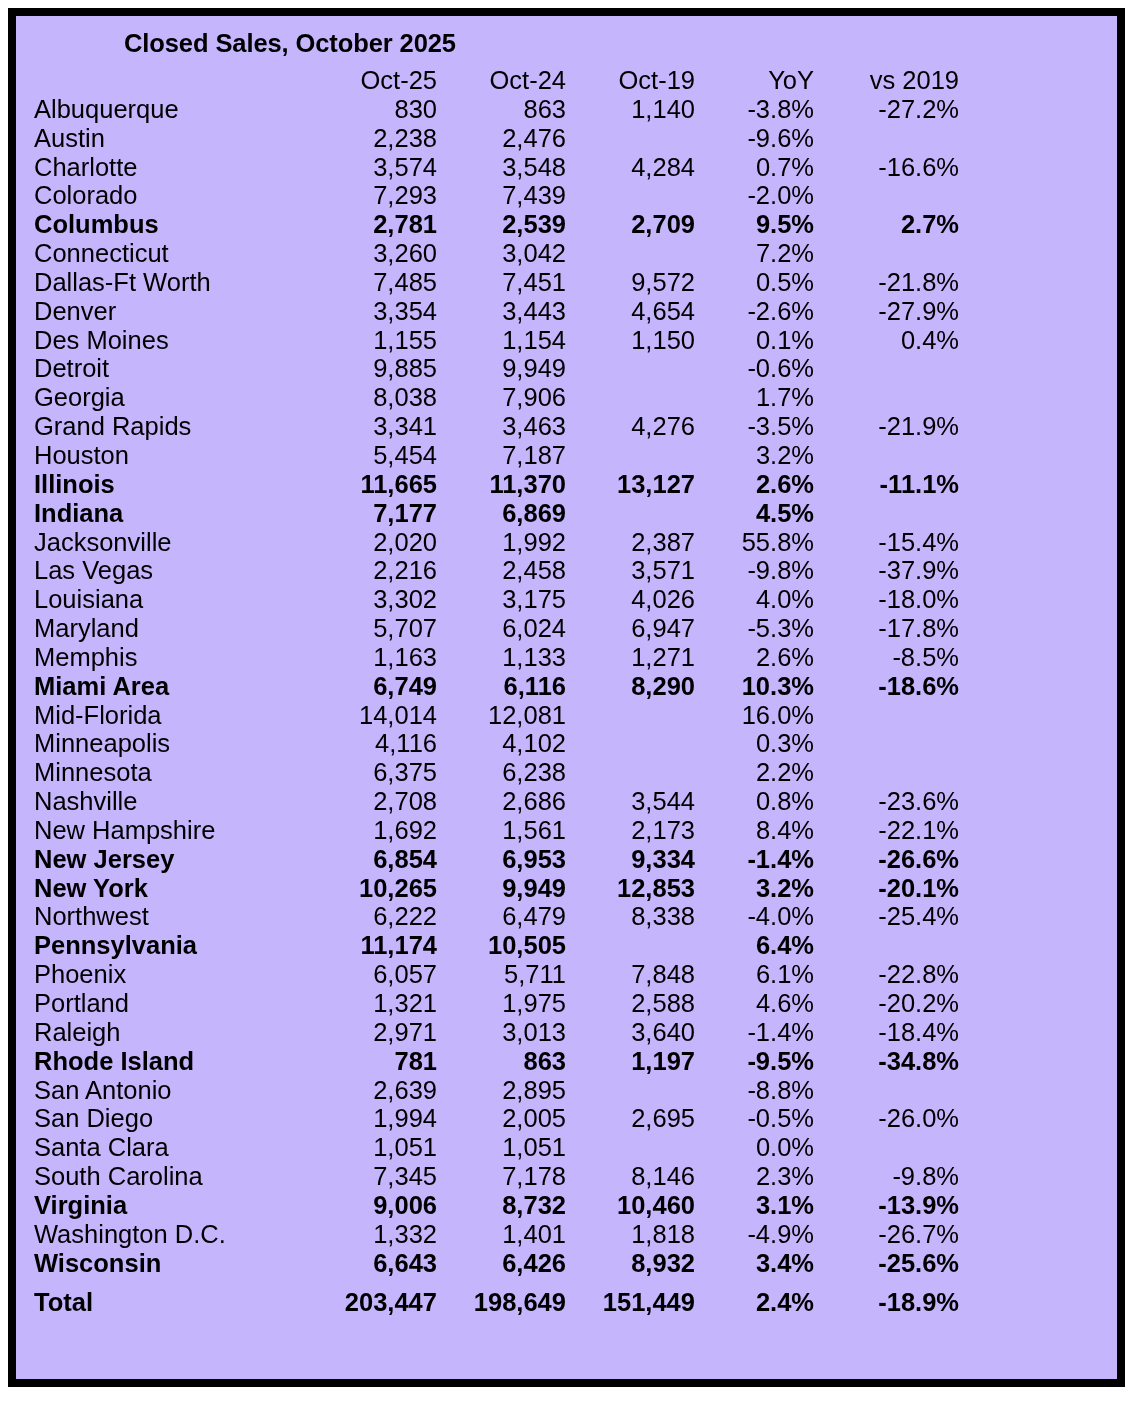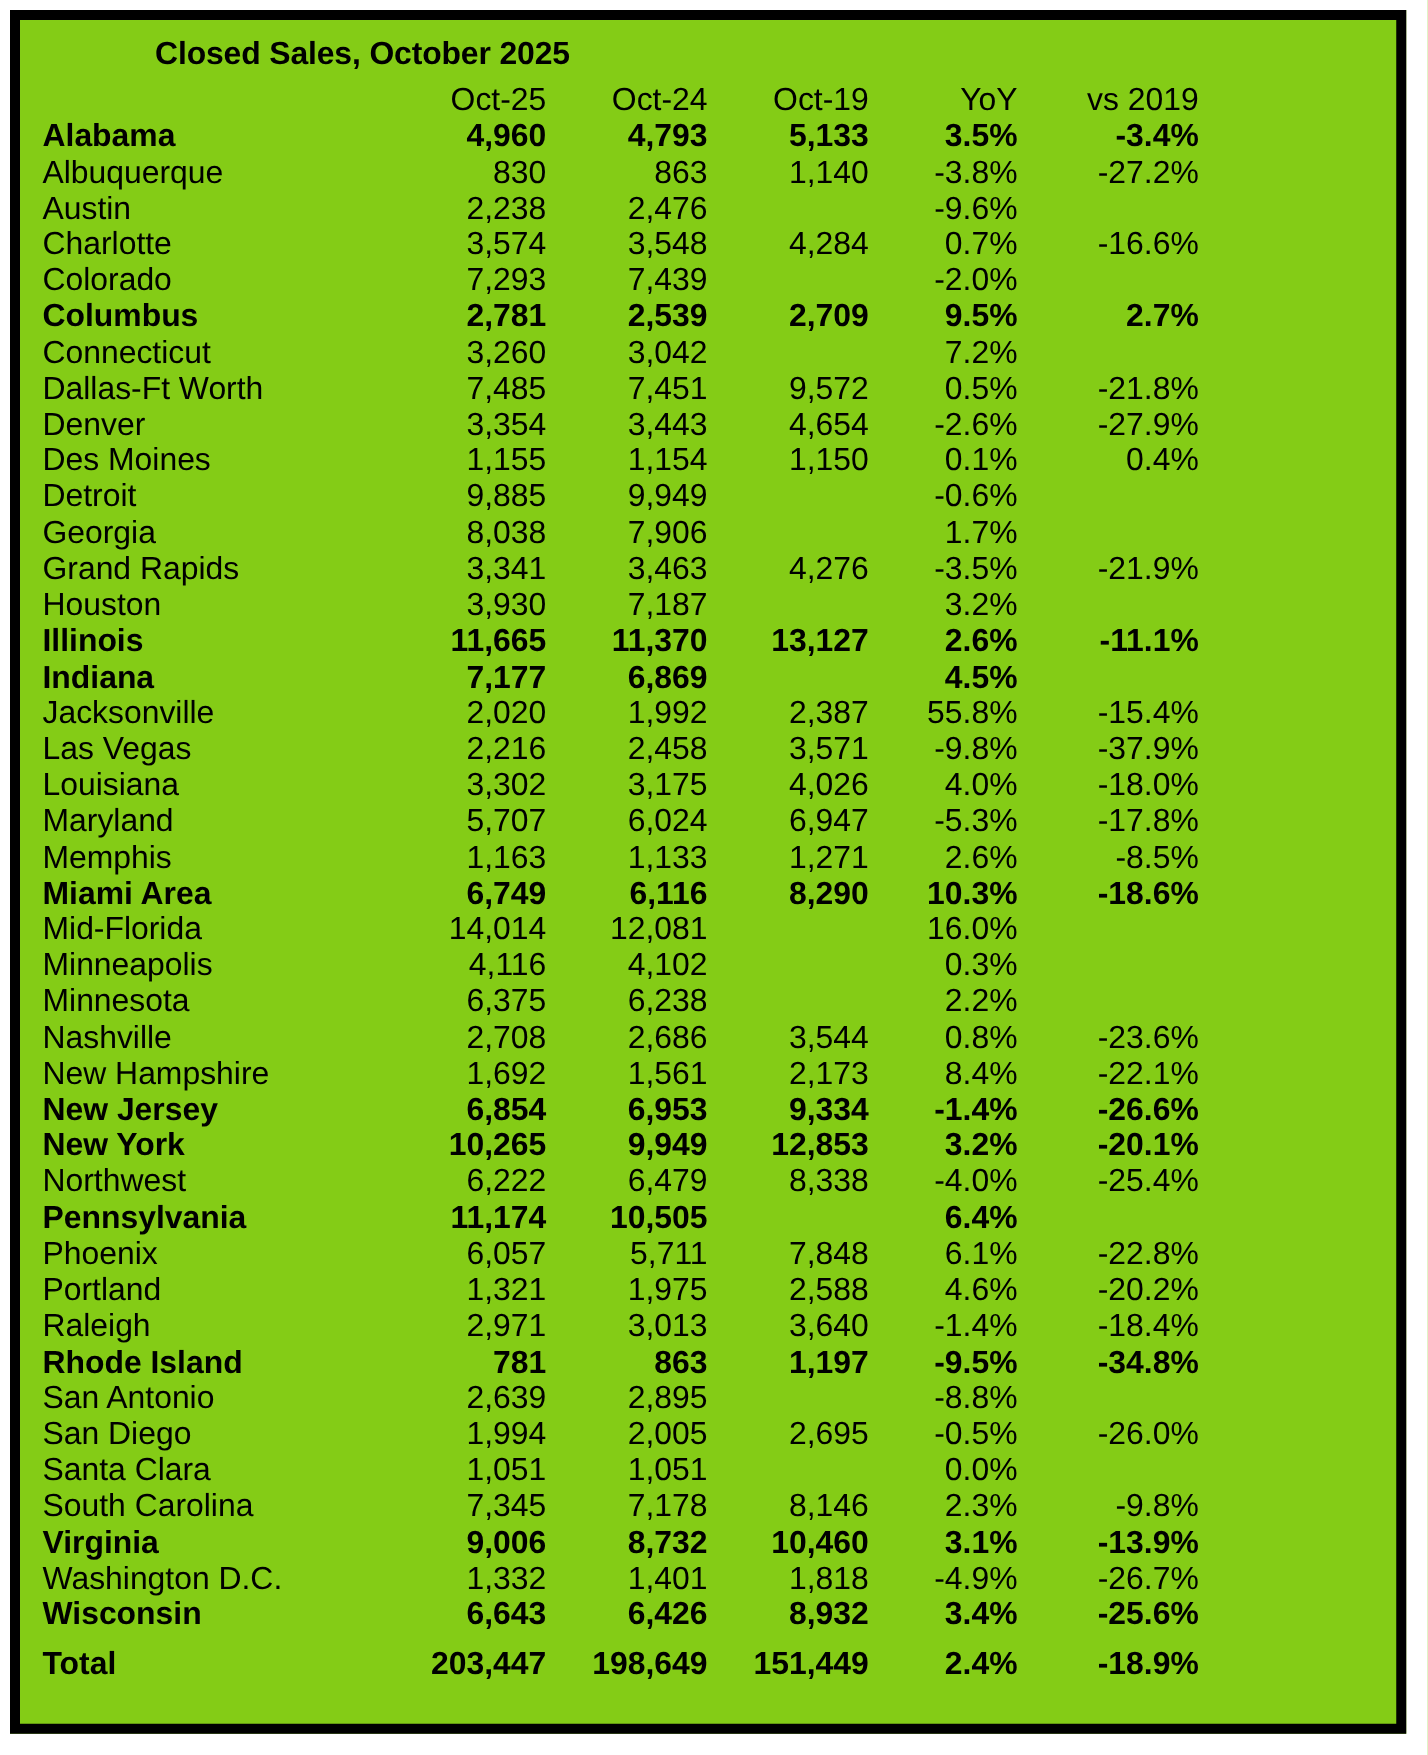--- a/index.html
+++ b/index.html
@@ -16,21 +16,21 @@
   }
 
   #frame {
     position: absolute;
     left: 8px;
     top: 8px;
     width: 1117px;
     height: 1379px;
     box-sizing: border-box;
     border: 8px solid #000000;
-    background: #84cc16;
+    background: #c4b5fd;
     overflow: hidden;
   }
 
   #inner {
     position: relative;
     width: 100%;
     height: 100%;
   }
 
   .title {
@@ -126,29 +126,20 @@
           <th class="hdr hdr-label"></th>
           <th class="hdr">Oct-25</th>
           <th class="hdr">Oct-24</th>
           <th class="hdr">Oct-19</th>
           <th class="hdr">YoY</th>
           <th class="hdr">vs 2019</th>
           <th></th>
         </tr>
       </thead>
       <tbody id="table-body">
-          <tr class="bold">
-            <td class="lbl">Alabama</td>
-            <td class="num">4,960</td>
-            <td class="num">4,793</td>
-            <td class="num">5,133</td>
-            <td class="num">3.5%</td>
-            <td class="num">-3.4%</td>
-            <td></td>
-          </tr>
           <tr>
             <td class="lbl">Albuquerque</td>
             <td class="num">830</td>
             <td class="num">863</td>
             <td class="num">1,140</td>
             <td class="num">-3.8%</td>
             <td class="num">-27.2%</td>
             <td></td>
           </tr>
           <tr>
@@ -245,21 +236,21 @@
             <td class="lbl">Grand Rapids</td>
             <td class="num">3,341</td>
             <td class="num">3,463</td>
             <td class="num">4,276</td>
             <td class="num">-3.5%</td>
             <td class="num">-21.9%</td>
             <td></td>
           </tr>
           <tr>
             <td class="lbl">Houston</td>
-            <td class="num">3,930</td>
+            <td class="num">5,454</td>
             <td class="num">7,187</td>
             <td class="num"></td>
             <td class="num">3.2%</td>
             <td class="num"></td>
             <td></td>
           </tr>
           <tr class="bold">
             <td class="lbl">Illinois</td>
             <td class="num">11,665</td>
             <td class="num">11,370</td>

